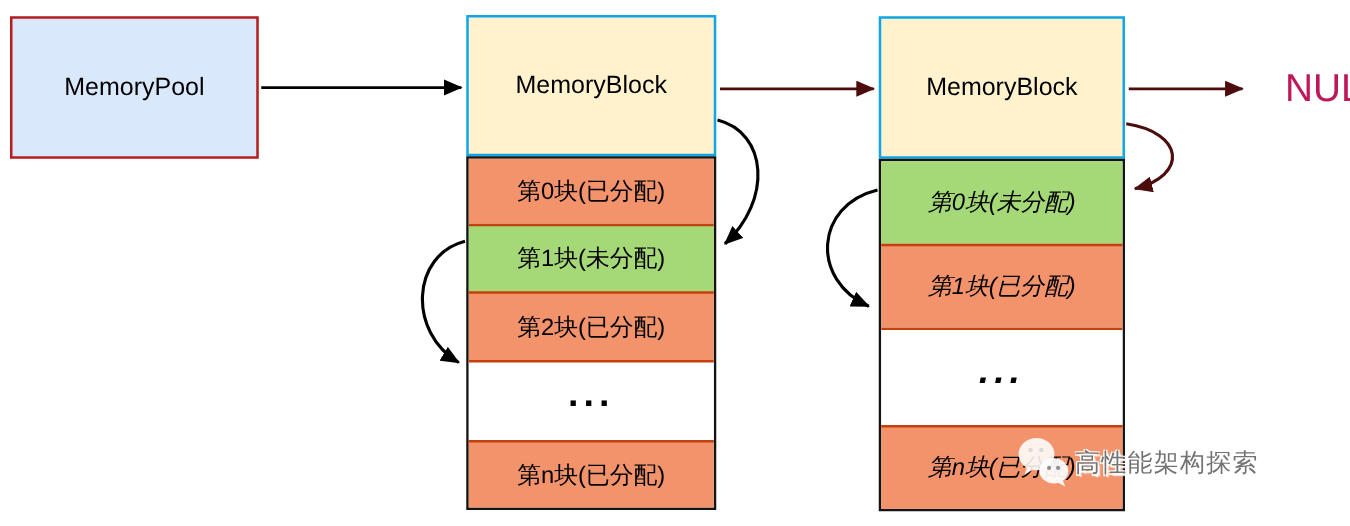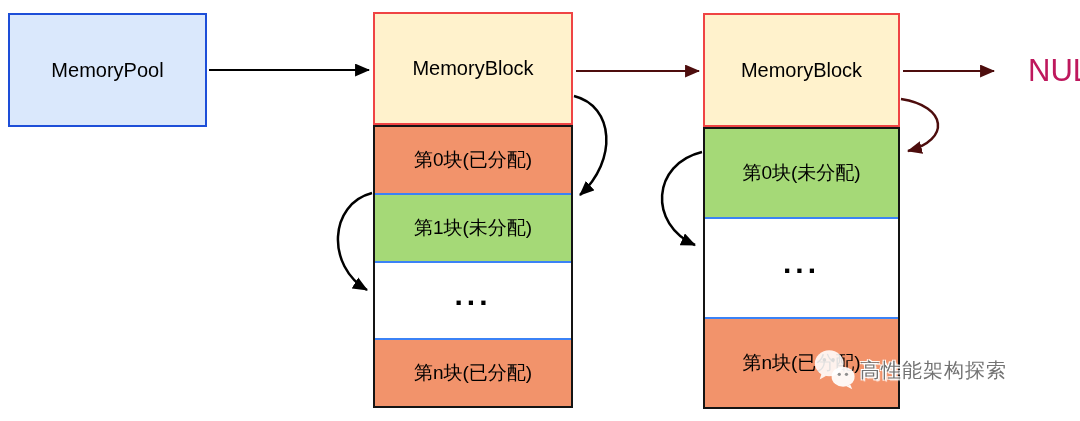--- a/index.html
+++ b/index.html
@@ -9,37 +9,37 @@
   }
   .arrows { position:absolute; left:0; top:0; width:1080px; height:421px; pointer-events:none; }
 
   .node {
     position:absolute; box-sizing:border-box;
     display:flex; align-items:center; justify-content:center;
     font-size:20px; color:#000;
   }
   .pool {
     left:8px; top:13px; width:199px; height:114px;
-    background:#DAE8FC; border:2px solid #1d4ed8;
+    background:#DAE8FC; border:2px solid #b91c1c;
   }
-  .blockheader { background:#FFF2CC; border:2px solid #ef4444; }
+  .blockheader { background:#FFF2CC; border:2px solid #0ea5e9; }
   .h1 { left:373px; top:12px;  width:200px; height:113px; }
   .h2 { left:703px; top:13px;  width:197px; height:114px; }
 
   .stack {
     position:absolute; box-sizing:border-box;
     display:flex; flex-direction:column;
     border:2px solid #141414;
   }
   .s1 { left:373px; top:125px; width:200px; height:283px; }
-  .s2 { left:703px; top:127px; width:197px; height:282px; }
+  .s2 { left:703px; top:127px; width:197px; height:282px;font-style:italic; }
   .row {
     flex:1; box-sizing:border-box;
     display:flex; align-items:center; justify-content:center;
-    font-size:19px; color:#000; border-top:2px solid #3b82f6;
+    font-size:19px; color:#000; border-top:2px solid #c2410c;
   }
   .row:first-child { border-top:none; }
   .row[data-state="allocated"] { background:#F2936B; }
   .row[data-state="free"]      { background:#A5D977; }
   .row[data-state="ellipsis"]  {
     background:#ffffff; font-weight:bold; font-size:30px;
     letter-spacing:4px; padding-bottom:10px;
   }
 
   .null-label {
@@ -92,30 +92,32 @@
     <span>MemoryPool</span>
   </div>
 
   <div class="node blockheader h1">
     <span>MemoryBlock</span>
   </div>
 
   <div class="stack s1">
     <div class="row" data-state="allocated">第0块(已分配)</div>
     <div class="row" data-state="free">第1块(未分配)</div>
+    <div class="row" data-state="allocated">第2块(已分配)</div>
     <div class="row" data-state="ellipsis">...</div>
     <div class="row" data-state="allocated">第n块(已分配)</div>
   </div>
 
   <div class="node blockheader h2">
     <span>MemoryBlock</span>
   </div>
 
   <div class="stack s2">
     <div class="row" data-state="free">第0块(未分配)</div>
+    <div class="row" data-state="allocated">第1块(已分配)</div>
     <div class="row" data-state="ellipsis">...</div>
     <div class="row" data-state="allocated">第n块(已分配)</div>
   </div>
 
   <div class="null-label">
     <span>NULL</span>
   </div>
 
   <div class="watermark">
     <svg width="48" height="46" viewBox="0 0 50 48">

